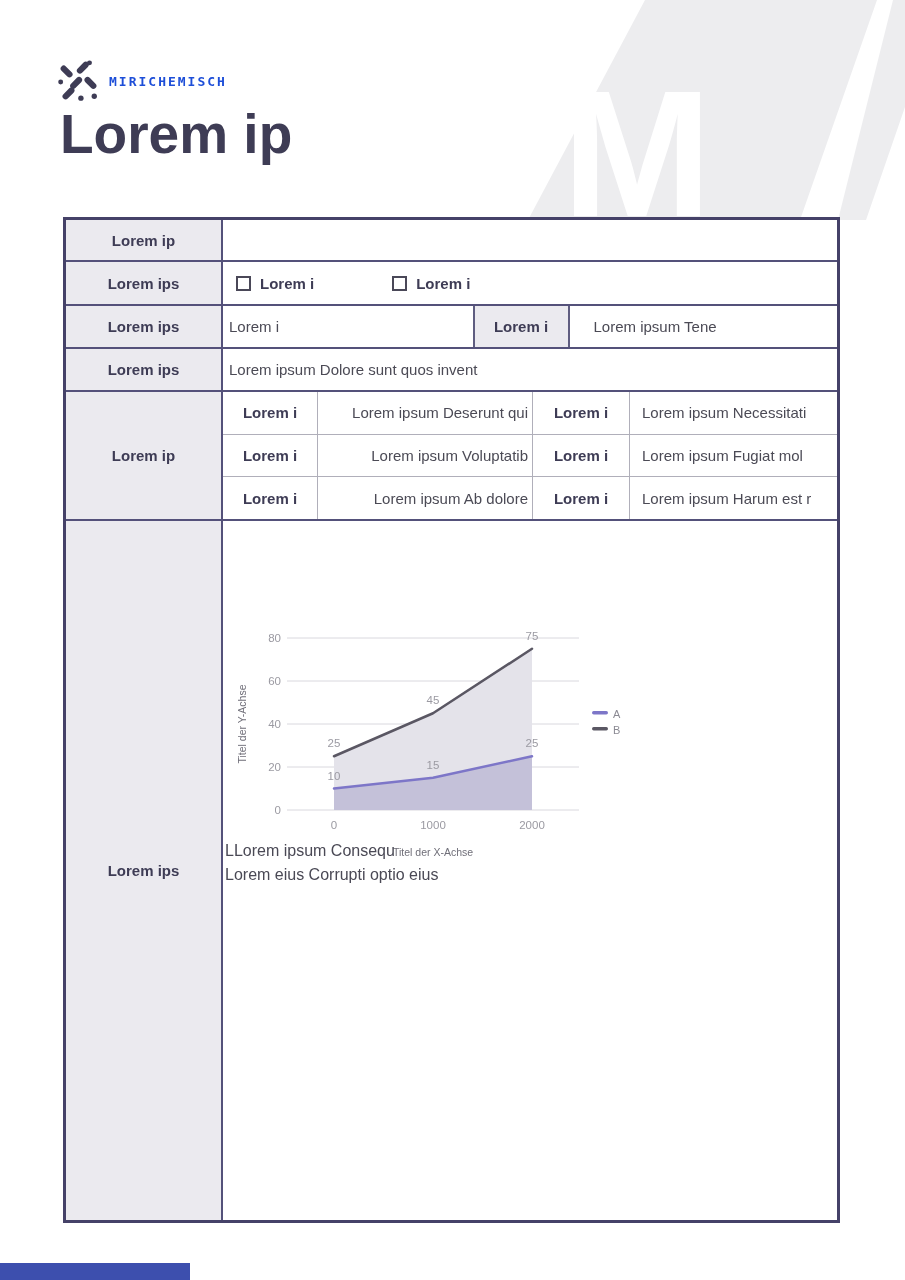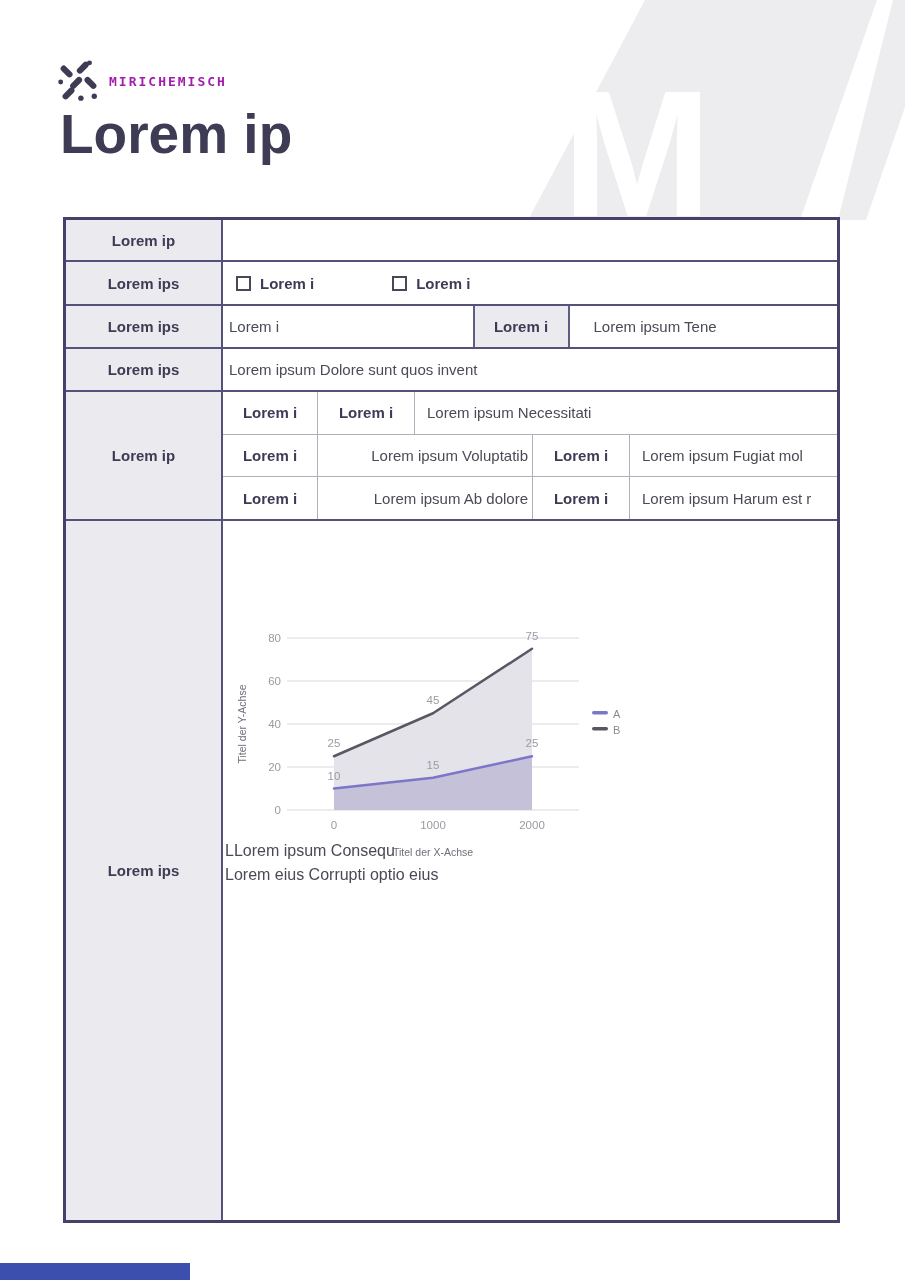--- a/index.html
+++ b/index.html
@@ -6,21 +6,21 @@
   #page{
     position:relative;width:905px;height:1280px;overflow:hidden;background:#fff;
     font-family:"Liberation Sans","DejaVu Sans",sans-serif;color:#3e3c55;
   }
   
   .watermark{position:absolute;top:0;right:0;left:0;height:220px;z-index:0;}
   
   .logo{position:absolute;left:58px;top:60px;display:flex;align-items:center;z-index:2;}
   .logo svg{display:block;}
   .brand{margin-left:9px;font-family:"DejaVu Sans Mono","Liberation Mono",monospace;
-         font-weight:bold;font-size:13px;letter-spacing:2px;color:#a21caf;}
+         font-weight:bold;font-size:13px;letter-spacing:2px;color:#1d4ed8;}
   .doc-title{position:absolute;left:60px;top:104px;font-size:55px;font-weight:bold;
              letter-spacing:0;color:#3e3c55;z-index:2;line-height:1.1;}
   
   .form-table{position:absolute;left:63px;top:217px;width:777px;height:1006px;
               border:3px solid #454168;box-sizing:border-box;background:#fff;z-index:2;
               display:flex;flex-direction:column;}
   .trow{display:flex;box-sizing:border-box;border-bottom:2px solid #54517a;}
   .trow:last-child{border-bottom:none;}
   .hcell{width:157px;min-width:157px;box-sizing:border-box;background:#ebeaef;
          border-right:2px solid #54517a;display:flex;align-items:center;justify-content:center;
@@ -116,20 +116,21 @@
     <div class="trow r4">
       <div class="hcell">Lorem ips</div>
       <div class="ccell v">Lorem ipsum Dolore sunt quos invent</div>
     </div>
 
     <div class="trow r5">
       <div class="hcell">Lorem ip</div>
       <div class="subtable">
         <div class="subrow">
           <div class="scell sk1">Lorem i</div>
+          <div class="scell sv1">Lorem ipsum Deserunt qui</div>
           <div class="scell sk2">Lorem i</div>
           <div class="scell sv2">Lorem ipsum Necessitati</div>
         </div>
         <div class="subrow">
           <div class="scell sk1">Lorem i</div>
           <div class="scell sv1">Lorem ipsum Voluptatib</div>
           <div class="scell sk2">Lorem i</div>
           <div class="scell sv2">Lorem ipsum Fugiat mol</div>
         </div>
         <div class="subrow">

